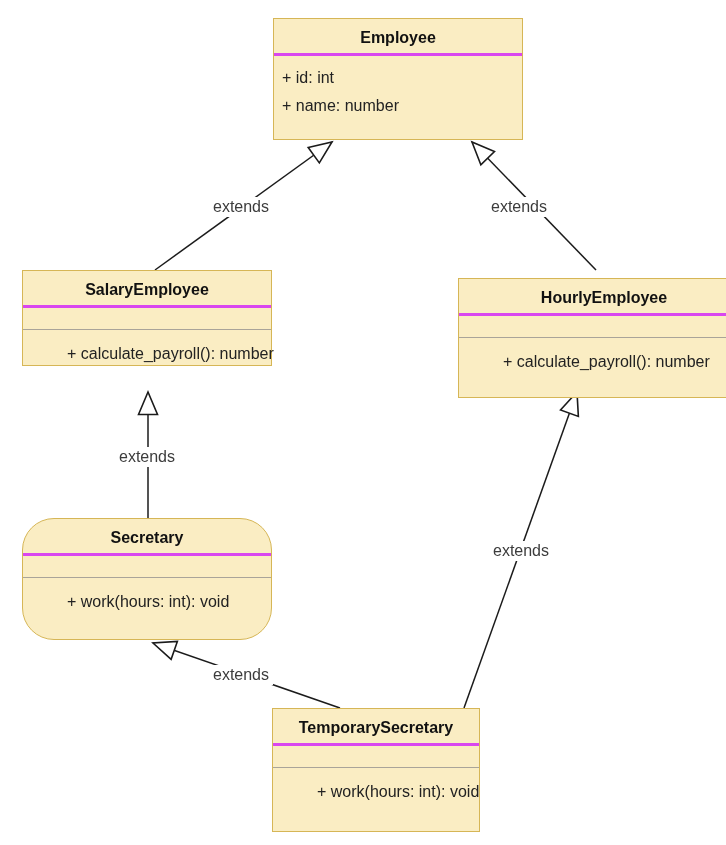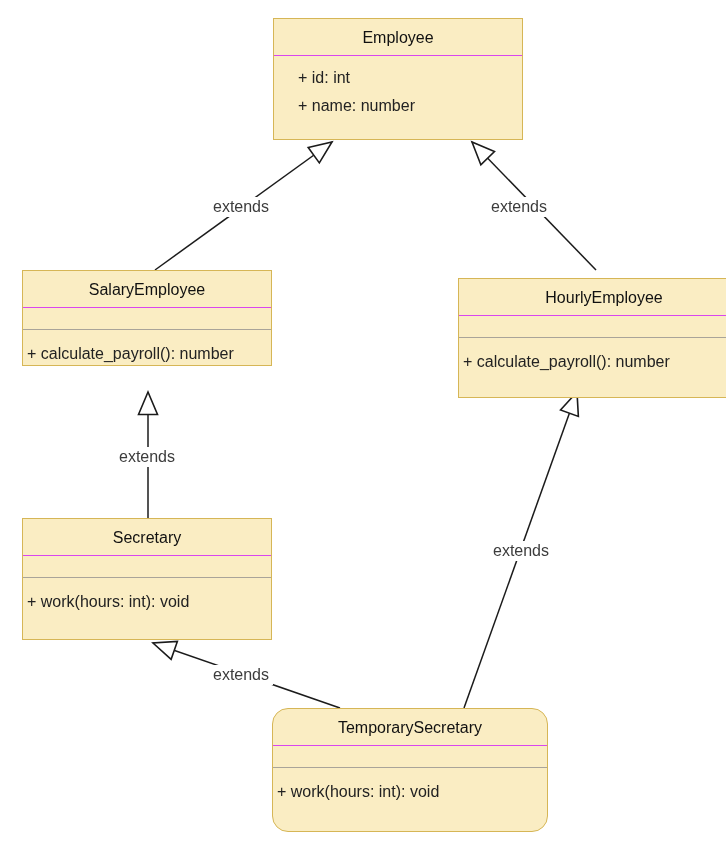--- a/index.html
+++ b/index.html
@@ -23,47 +23,47 @@
     height: 845px;
   }
   .uml-class {
     position: absolute;
     background: #FAEDC3;
     border: 1px solid #D6B656;
     box-sizing: border-box;
     color: #222222;
   }
   .uml-title {
-    font-weight: normal;
+    font-weight: bold;
     font-size: 16px;
     color: #111111;
     text-align: center;
     height: 37px;
     line-height: 37px;
-    border-bottom: 1px solid #d946ef;
+    border-bottom: 3px solid #d946ef;
     box-sizing: border-box;
     white-space: nowrap;
     overflow: hidden;
   }
   .uml-attrs {
     padding: 8px 4px 0 8px;
     font-size: 16px;
     line-height: 28px;
-    margin-left: 16px;
   }
   .uml-empty {
     height: 22px;
     border-bottom: 1px solid #A9A499;
     box-sizing: border-box;
   }
   .uml-methods {
     padding: 14px 2px 0 4px;
     font-size: 16px;
     line-height: 20px;
     white-space: nowrap;
+    margin-left: 40px;
   }
   .edge-label {
     position: absolute;
     transform: translate(-50%, -50%);
     background: #ffffff;
     color: #3c3c3c;
     font-size: 16px;
     line-height: 18px;
     padding: 1px 4px;
     white-space: nowrap;
@@ -110,29 +110,29 @@
   </div>
 
   <div class="uml-class" style="left:458px; top:278px; width:292px; height:120px;">
     <div class="uml-title">HourlyEmployee</div>
     <div class="uml-empty"></div>
     <div class="uml-methods">
       <div>+ calculate_payroll(): number</div>
     </div>
   </div>
 
-  <div class="uml-class" style="left:22px; top:518px; width:250px; height:122px;">
+  <div class="uml-class" style="left:22px; top:518px; width:250px; height:122px;border-radius:32px;">
     <div class="uml-title">Secretary</div>
     <div class="uml-empty"></div>
     <div class="uml-methods">
       <div>+ work(hours: int): void</div>
     </div>
   </div>
 
-  <div class="uml-class" style="left:272px; top:708px; width:276px; height:124px;border-radius:16px;">
+  <div class="uml-class" style="left:272px; top:708px; width:208px; height:124px;">
     <div class="uml-title">TemporarySecretary</div>
     <div class="uml-empty"></div>
     <div class="uml-methods">
       <div>+ work(hours: int): void</div>
     </div>
   </div>
 
 </div>
 
 </body></html>

